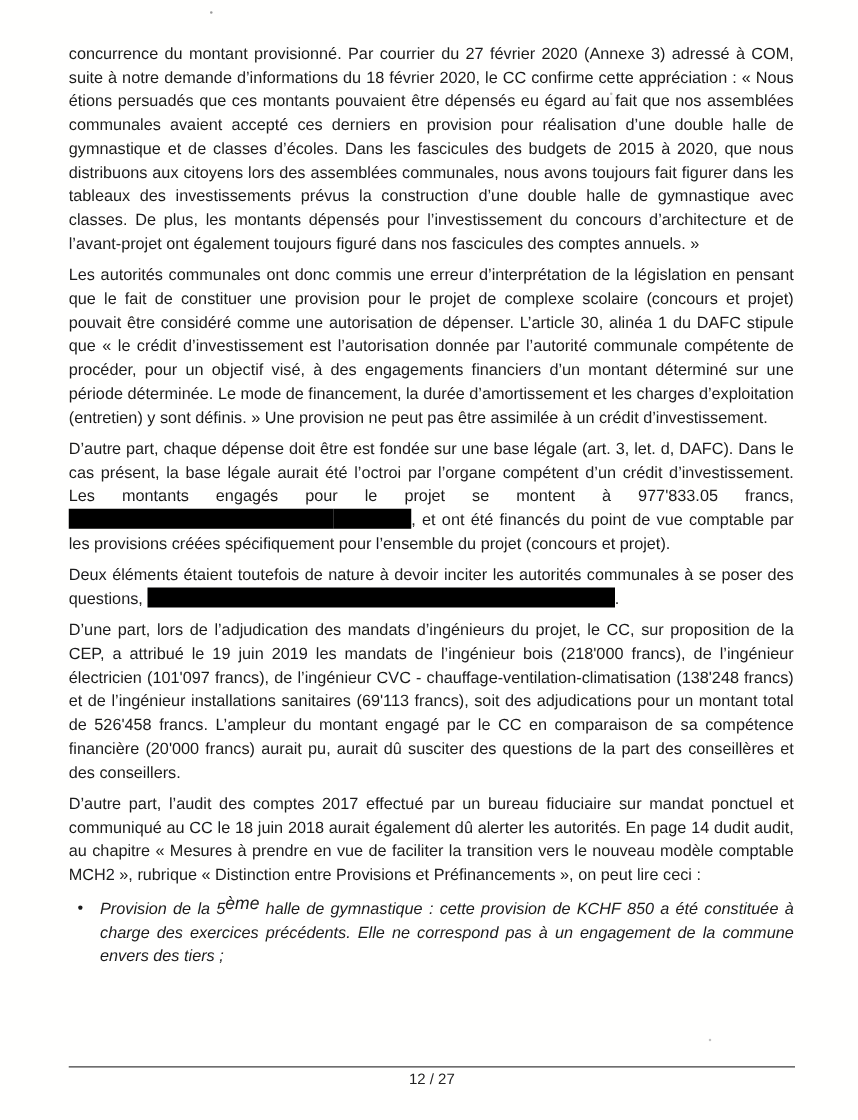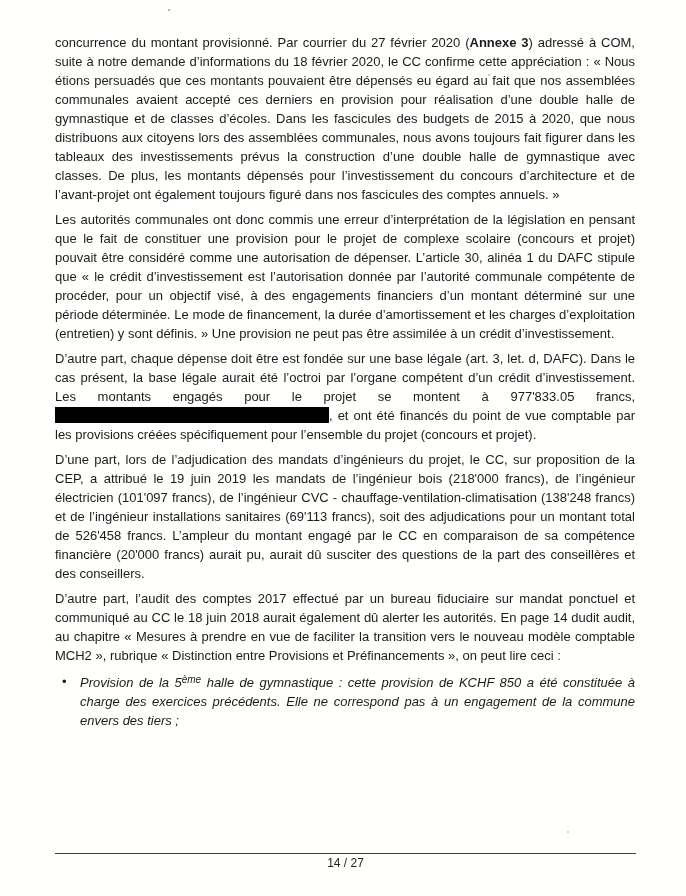--- a/index.html
+++ b/index.html
@@ -15,21 +15,21 @@
   .content {
     position: absolute;
     left: 55px;
     top: 33px;
     width: 580px;
     font-size: 13px;
     line-height: 19px;
     text-align: justify;
   }
   p.para { margin: 0 0 6px 0; }
-  b { font-weight: bold; }
+  b { font-weight: normal; }
   .redact {
     display: inline-block;
     background: #000000;
     height: 16px;
     vertical-align: -3px;
   }
   .r1 { width: 212px; }
   .r2 { width: 62px; }
   .r3 { width: 374px; }
   .bullet-item {
@@ -39,21 +39,21 @@
     text-align: justify;
   }
   .bullet-marker {
     position: absolute;
     left: 7px;
     top: -1px;
     font-size: 13px;
   }
   .bullet-text { font-style: italic; }
   sup.ord {
-    font-size: 10px;
+    font-size: 14px;
     line-height: 0;
     vertical-align: 4px;
   }
   .footer-rule {
     position: absolute;
     left: 55px;
     top: 853px;
     width: 581px;
     border-top: 1px solid #3f3f3f;
   }
@@ -90,28 +90,29 @@
 
   <div class="content">
 
     <p class="para"><span>concurrence du montant provisionné. Par courrier du 27 février 2020 (</span><b>Annexe 3</b><span>) adressé à COM, suite à notre demande d’informations du 18 février 2020, le CC confirme cette appréciation : « Nous étions persuadés que ces montants pouvaient être dépensés eu égard au fait que nos assemblées communales avaient accepté ces derniers en provision pour réalisation d’une double halle de gymnastique et de classes d’écoles. Dans les fascicules des budgets de 2015 à 2020, que nous distribuons aux citoyens lors des assemblées communales, nous avons toujours fait figurer dans les tableaux des investissements prévus la construction d’une double halle de gymnastique avec classes. De plus, les montants dépensés pour l’investissement du concours d’architecture et de l’avant-projet ont également toujours figuré dans nos fascicules des comptes annuels. »</span></p>
 
     <p class="para">Les autorités communales ont donc commis une erreur d’interprétation de la législation en pensant que le fait de constituer une provision pour le projet de complexe scolaire (concours et projet) pouvait être considéré comme une autorisation de dépenser. L’article 30, alinéa 1 du DAFC stipule que « le crédit d’investissement est l’autorisation donnée par l’autorité communale compétente de procéder, pour un objectif visé, à des engagements financiers d’un montant déterminé sur une période déterminée. Le mode de financement, la durée d’amortissement et les charges d’exploitation (entretien) y sont définis. » Une provision ne peut pas être assimilée à un crédit d’investissement.</p>
 
     <p class="para"><span>D’autre part, chaque dépense doit être est fondée sur une base légale (art. 3, let. d, DAFC). Dans le cas présent, la base légale aurait été l’octroi par l’organe compétent d’un crédit d’investissement. Les montants engagés pour le projet se montent à 977'833.05 francs, </span><span class="redact r1"></span><span class="redact r2"></span><span>, et ont été financés du point de vue comptable par les provisions créées spécifiquement pour l’ensemble du projet (concours et projet).</span></p>
 
 
+    <p class="para"><span>Deux éléments étaient toutefois de nature à devoir inciter les autorités communales à se poser des questions, </span><span class="redact r3"></span><span>.</span></p>
 
     <p class="para">D’une part, lors de l’adjudication des mandats d’ingénieurs du projet, le CC, sur proposition de la CEP, a attribué le 19 juin 2019 les mandats de l’ingénieur bois (218'000 francs), de l’ingénieur électricien (101'097 francs), de l’ingénieur CVC - chauffage-ventilation-climatisation (138'248 francs) et de l’ingénieur installations sanitaires (69'113 francs), soit des adjudications pour un montant total de 526'458 francs. L’ampleur du montant engagé par le CC en comparaison de sa compétence financière (20'000 francs) aurait pu, aurait dû susciter des questions de la part des conseillères et des conseillers.</p>
 
     <p class="para">D’autre part, l’audit des comptes 2017 effectué par un bureau fiduciaire sur mandat ponctuel et communiqué au CC le 18 juin 2018 aurait également dû alerter les autorités. En page 14 dudit audit, au chapitre « Mesures à prendre en vue de faciliter la transition vers le nouveau modèle comptable MCH2 », rubrique « Distinction entre Provisions et Préfinancements », on peut lire ceci :</p>
 
     <div class="bullet-item">
       <span class="bullet-marker">•</span>
       <span class="bullet-text"><span>Provision de la 5</span><sup class="ord">ème</sup><span> halle de gymnastique : cette provision de KCHF 850 a été constituée à charge des exercices précédents. Elle ne correspond pas à un engagement de la commune envers des tiers ;</span></span>
     </div>
 
   </div>
 
   <div class="footer-rule"></div>
-  <div class="footer-page">14 / 27</div>
+  <div class="footer-page">12 / 27</div>
 
 </div>
 
 </body></html>

